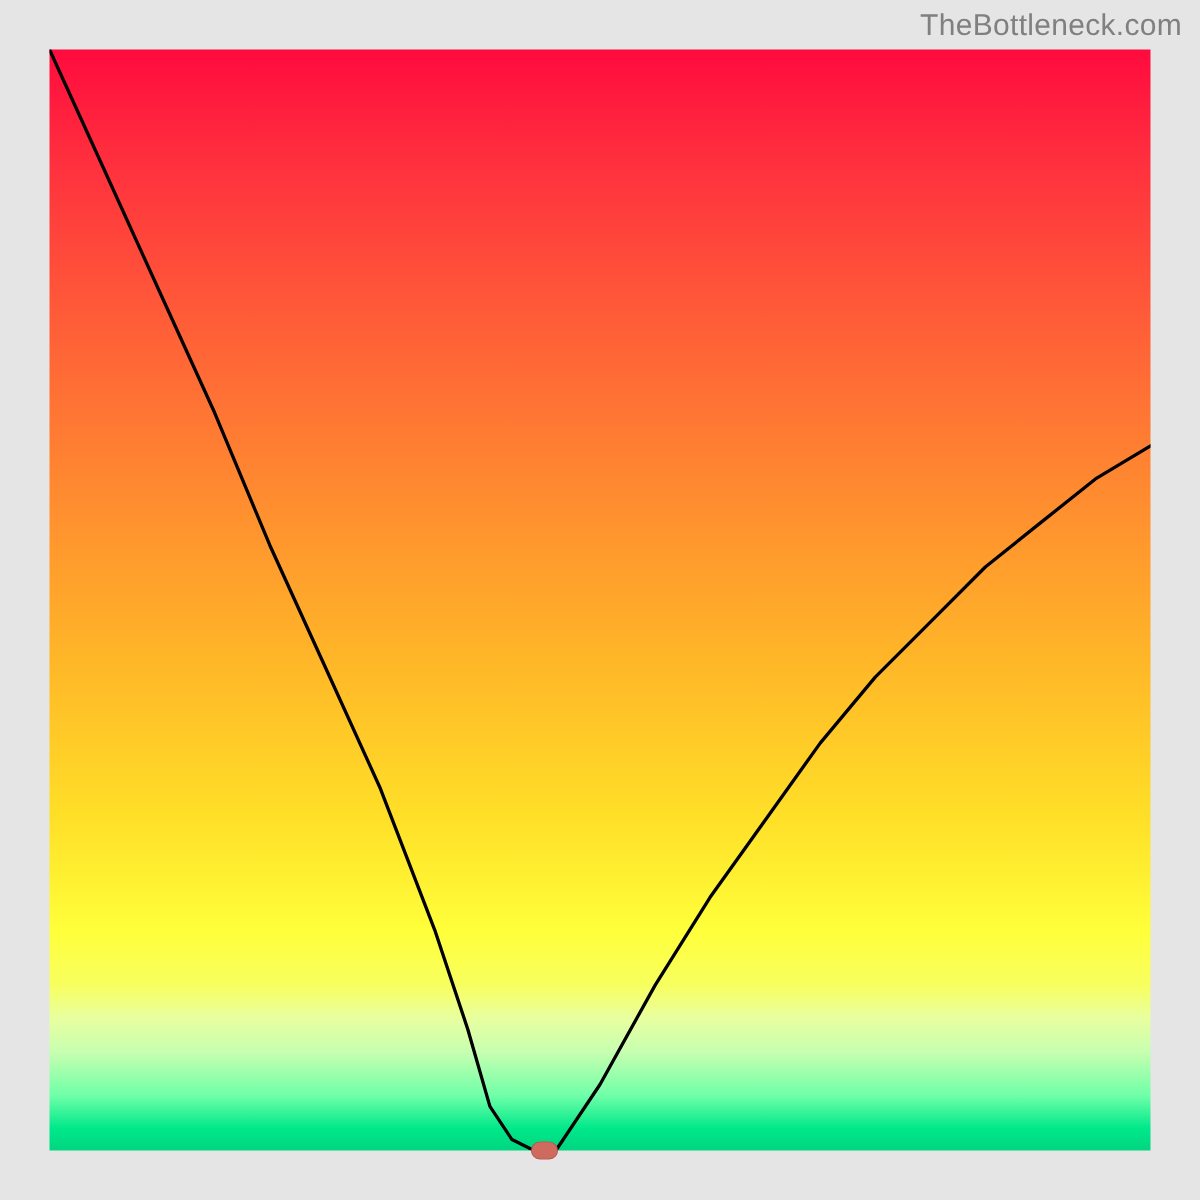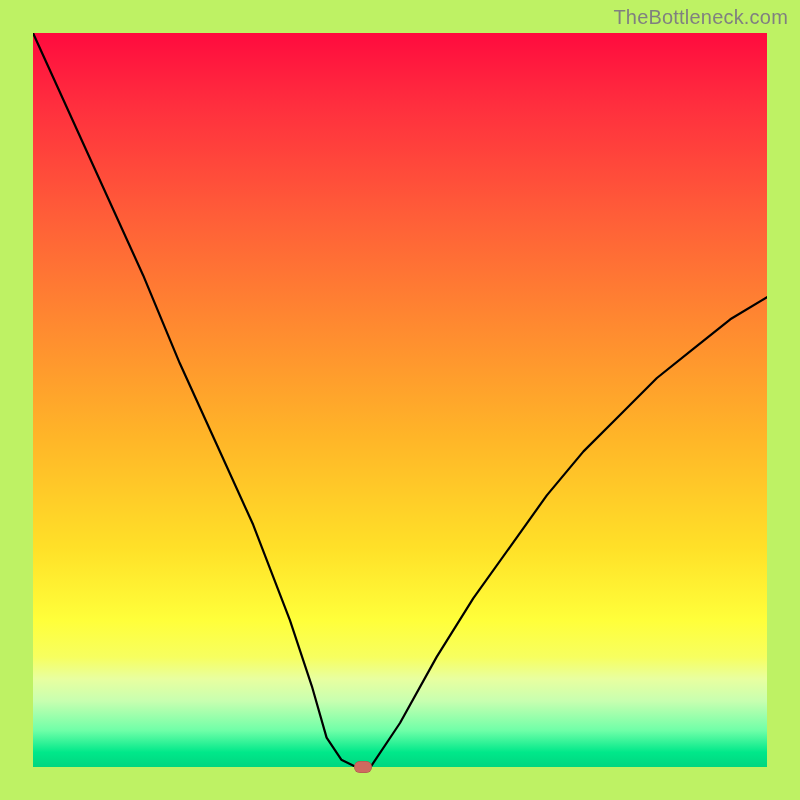--- a/index.html
+++ b/index.html
@@ -8,21 +8,21 @@
     width: 800px;
     height: 800px;
     overflow: hidden;
     background: #000;
     font-family: Arial, Helvetica, sans-serif;
   }
   .frame {
     position: relative;
     width: 800px;
     height: 800px;
-    background: #bef264;
+    background: #e5e5e5;
   }
   .plot-area {
     position: absolute;
     left: 33px;
     top: 33px;
     width: 734px;
     height: 734px;
     
     background: linear-gradient(
       to bottom,

